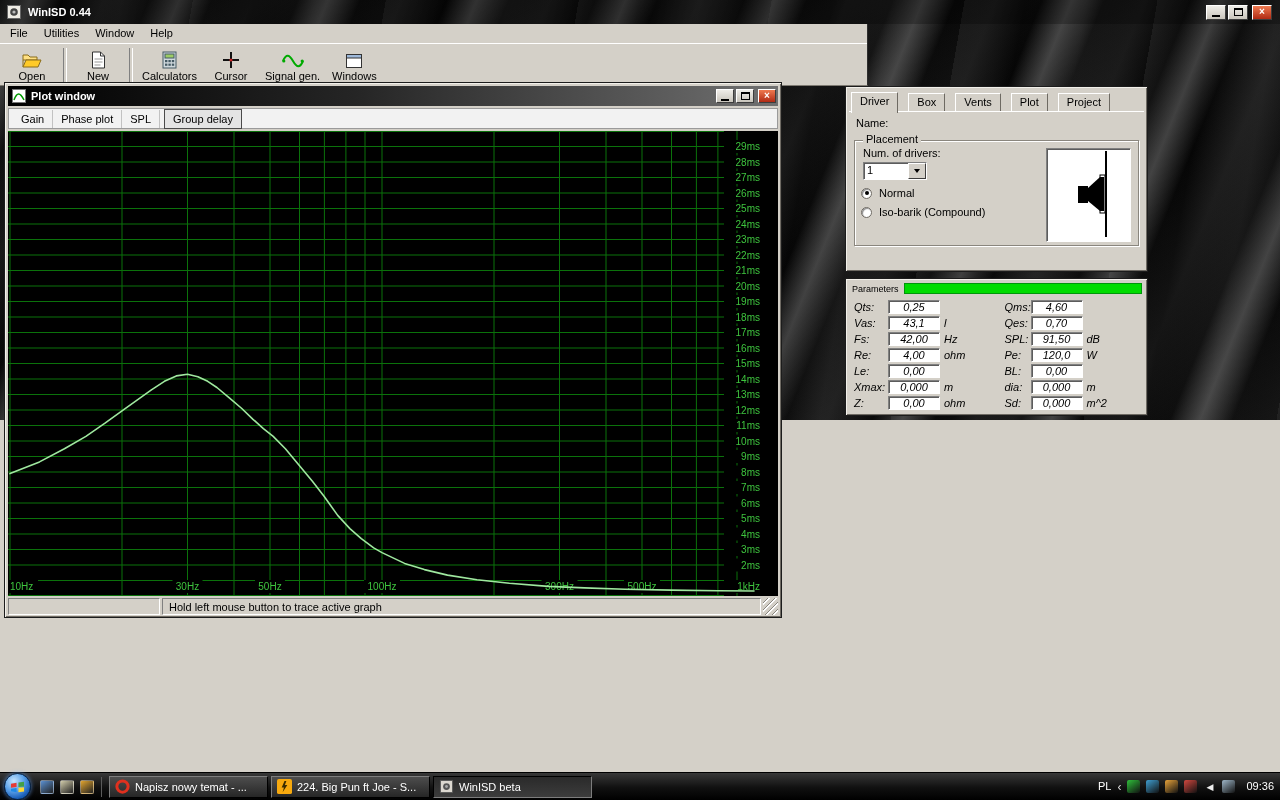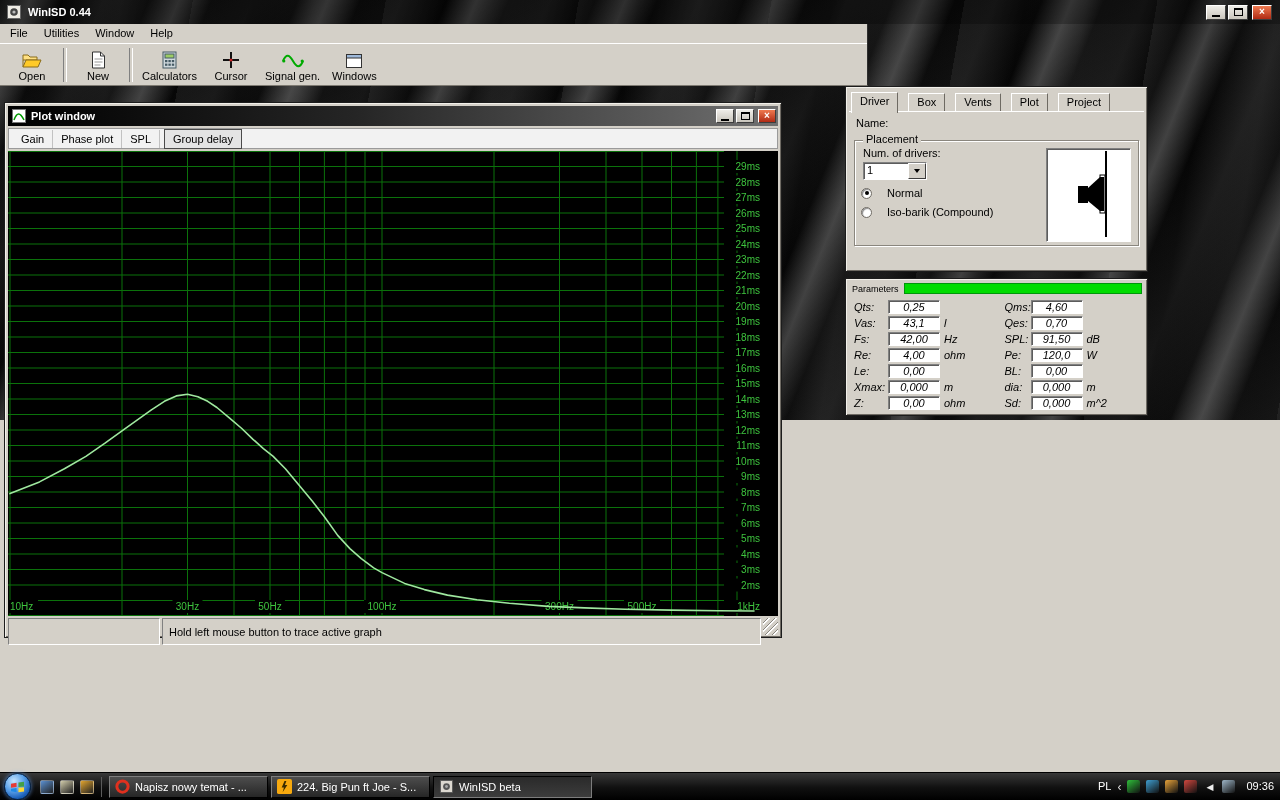--- a/index.html
+++ b/index.html
@@ -28,29 +28,29 @@
   .menu-item{padding:2px 8px 3px;}
   #toolbar{display:flex;align-items:center;height:42px;padding-left:4px;border-top:1px solid #fff;}
   .tbtn{display:flex;flex-direction:column;align-items:center;justify-content:center;height:38px;min-width:44px;padding:0 6px;}
   .ticon{height:20px;display:flex;align-items:flex-end;}
   .tlabel{margin-top:1px;}
   .tsep{width:2px;height:34px;margin:0 3px;border-left:1px solid #808080;border-right:1px solid #fff;}
   
   .winframe{position:absolute;background:#d4d0c8;border:1px solid #1c1c1c;padding:3px;box-sizing:border-box;
             box-shadow:inset 1px 1px 0 #f2f0ea, inset -1px -1px 0 #6e6a63;}
   
-  #plotwin{left:4px;top:102px;width:778px;height:536px;}
+  #plotwin{left:4px;top:82px;width:778px;height:536px;}
   .pw-title{height:20px;display:flex;align-items:center;gap:5px;padding:0 2px 0 4px;
             background:linear-gradient(90deg,#000,#252525 45%,#707070);color:#fff;font-weight:bold;}
   #plot-tabs{height:21px;margin-top:2px;background:#f2f2f2;border:1px solid #9a9a9a;display:flex;align-items:center;
              box-sizing:border-box;padding-left:4px;}
   .ptab{padding:2px 8px;border-right:1px solid #c2c2c2;line-height:14px;}
   .ptab.active{border:1px solid #4a4a4a;background:#e4e4e4;margin-left:4px;}
   #plot-area{position:relative;margin-top:2px;width:770px;height:465px;background:#000;overflow:hidden;}
-  #plot-status{display:flex;height:27px;margin-top:2px;gap:2px;}
+  #plot-status{display:flex;height:17px;margin-top:2px;gap:2px;}
   .spanel{border:1px solid;border-color:#808080 #fff #fff #808080;display:flex;align-items:center;
           padding:0 6px;box-sizing:border-box;background:#d4d0c8;}
   .sp1{width:152px;}
   .sp2{flex:1;}
   .grip{width:15px;height:17px;background:repeating-linear-gradient(135deg,#d4d0c8 0 3px,#8a867e 3px 4px,#ffffff 4px 5px);}
   
   #driverwin{left:845px;top:86px;width:303px;height:186px;}
   #driver-tabs{display:flex;align-items:flex-end;height:21px;padding-left:2px;position:relative;z-index:2;gap:9px;}
   .dtab{padding:2px 8px 2px;background:#d4d0c8;border:1px solid;border-color:#fff #6e6a63 #6e6a63 #fff;
         border-bottom:none;margin-right:1px;line-height:13px;}
@@ -62,21 +62,21 @@
   .namefield{height:18px;line-height:14px;width:100%;}
   .groupbox{position:relative;border:1px solid #8a867e;box-shadow:inset 1px 1px 0 #fff,1px 1px 0 #fff;
             margin-top:11px;height:106px;padding:4px 6px;box-sizing:border-box;}
   .glegend{position:absolute;top:-8px;left:8px;background:#d4d0c8;padding:0 3px;}
   .combo{display:flex;width:64px;height:18px;background:#fff;border:1px solid;border-color:#808080 #fff #fff #808080;
          box-shadow:inset 1px 1px 0 #5c5c5c;box-sizing:border-box;margin:2px 0 0 2px;}
   .combo-val{flex:1;padding:1px 3px;}
   .combo-btn{width:16px;background:#d4d0c8;border:1px solid;border-color:#fff #3d3d3d #3d3d3d #fff;
              display:flex;align-items:center;justify-content:center;}
   .arrow-dn{width:0;height:0;border-left:3px solid transparent;border-right:3px solid transparent;border-top:4px solid #000;}
-  .radio-row{display:flex;align-items:center;gap:15px;margin-top:7px;}
+  .radio-row{display:flex;align-items:center;gap:7px;margin-top:7px;}
   .radio{width:11px;height:11px;border-radius:50%;background:#fff;border:1px solid #6e6a63;box-sizing:border-box;
          box-shadow:inset 1px 1px 1px rgba(0,0,0,.45);display:inline-flex;align-items:center;justify-content:center;flex:none;}
   .radio.on::after{content:'';width:4px;height:4px;background:#000;border-radius:50%;}
   .imgbox{position:absolute;right:7px;top:7px;width:83px;height:92px;background:#fff;border:1px solid;
           border-color:#808080 #fff #fff #808080;box-shadow:inset 1px 1px 0 #5c5c5c;}
   
   #paramwin{left:845px;top:278px;width:303px;height:138px;}
   .pcap{height:13px;display:flex;align-items:center;padding:0 2px 0 3px;font-size:9px;}
   .pbar{flex:1;height:11px;margin-left:5px;background:#00dc00;border:1px solid #00960a;box-sizing:border-box;}
   .pbody{display:flex;padding:4px 2px 0;font-style:italic;}

